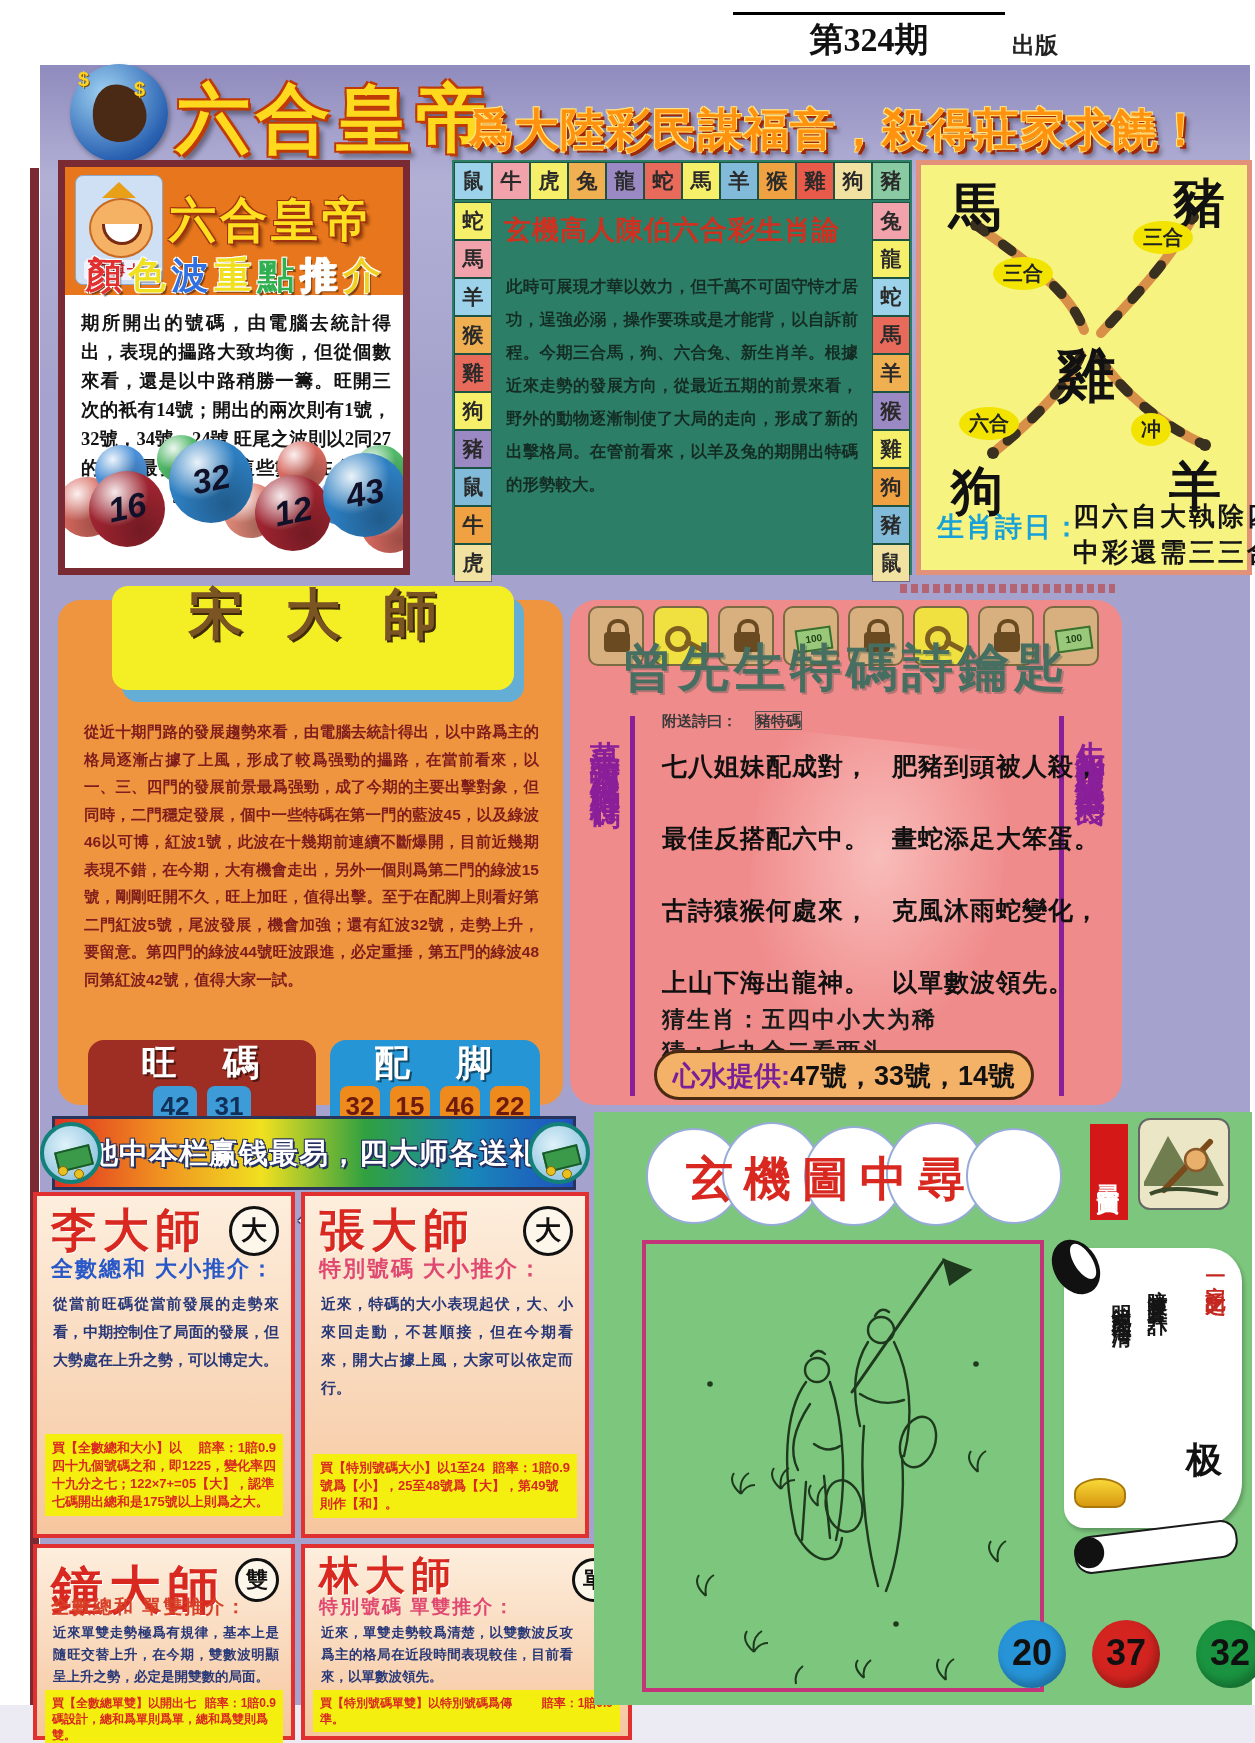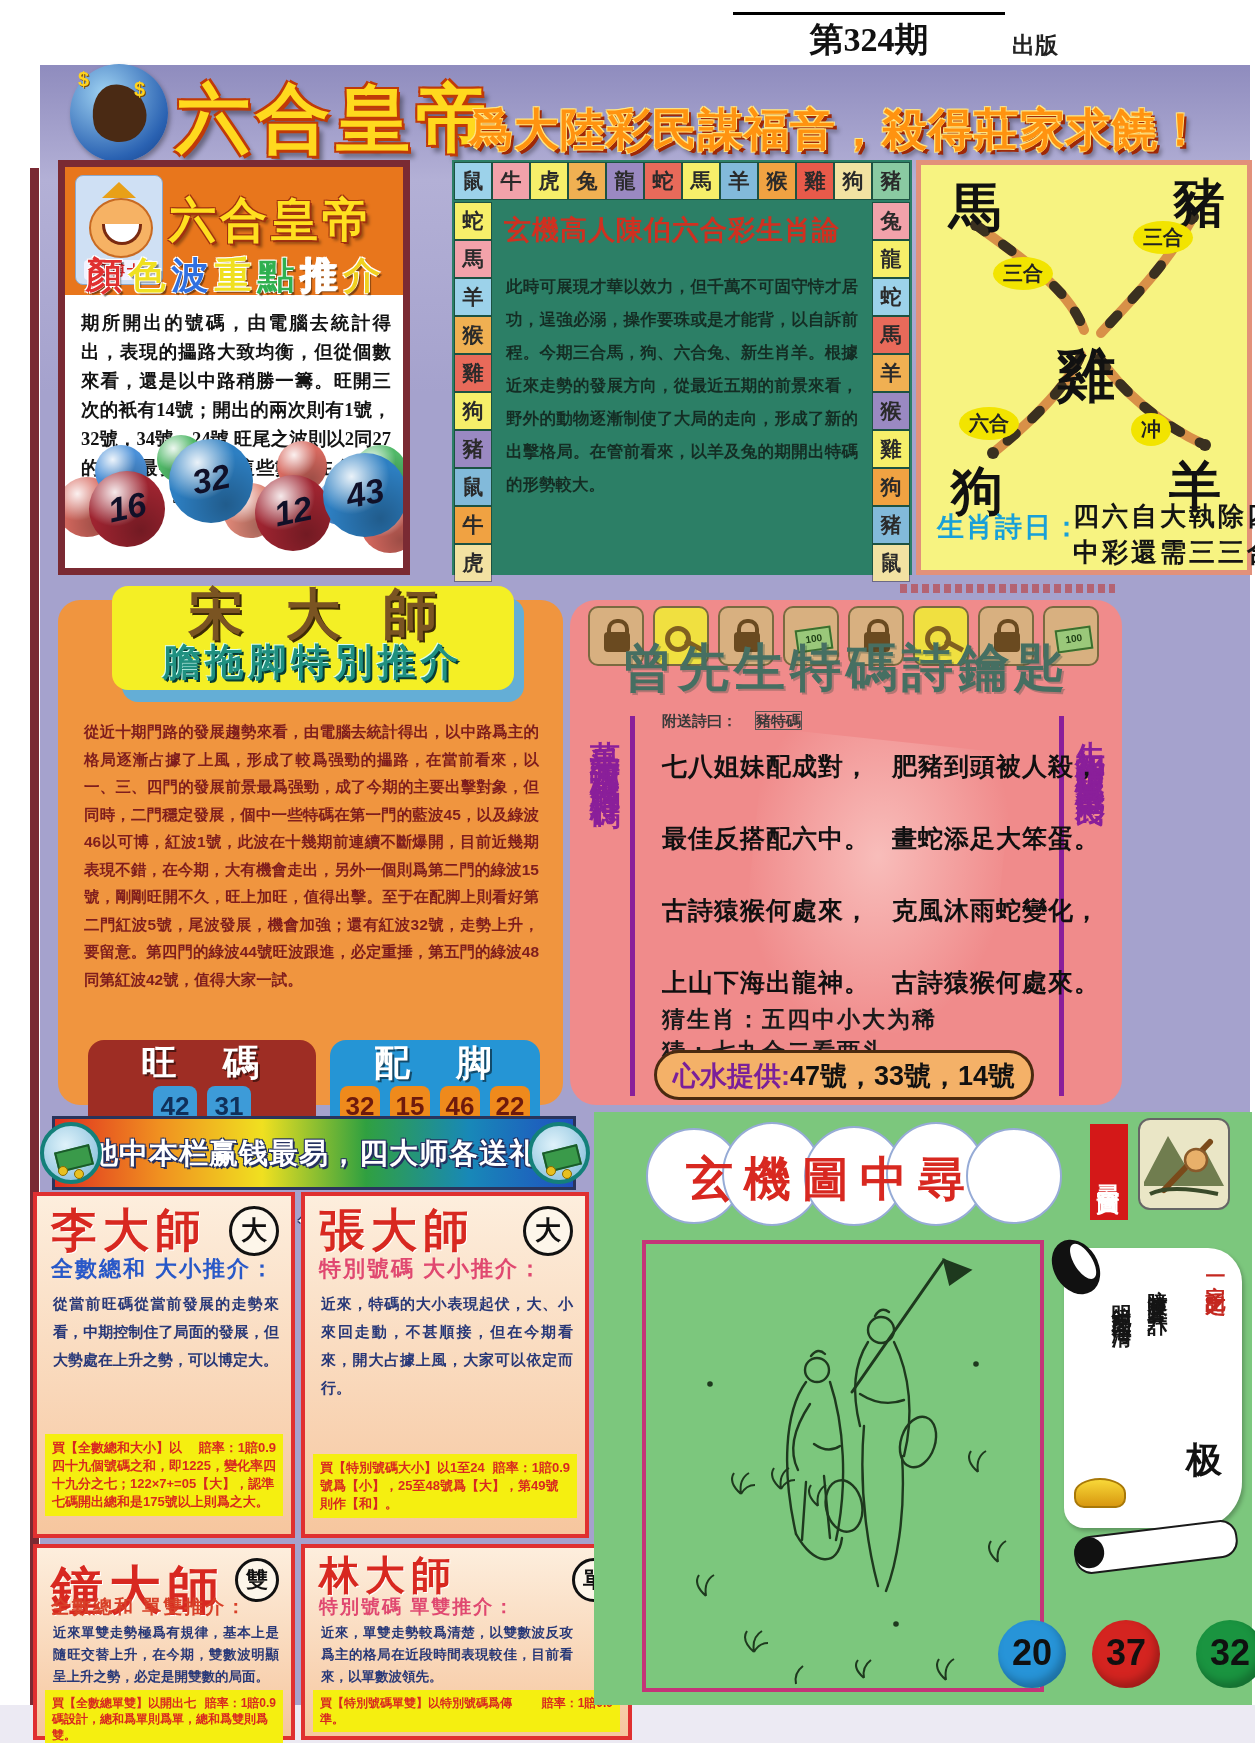--- a/index.html
+++ b/index.html
@@ -288,21 +288,20 @@
       <div class="chiprow">
         <div class="chip orange">32</div>
         <div class="chip orange">15</div>
         <div class="chip orange">46</div>
         <div class="chip orange">22</div>
       </div>
     </div>
   </div>
   <div class="abs" id="pD-head">
     <div id="pD-name">宋大師</div>
-    <div id="pD-sub">膽拖脚特別推介</div>
   </div>
 
   <div class="abs" id="illegible"></div>
 
   <div class="abs" id="pE">
     <div id="pE-tiles">
         <div class="ptile tan">
           <div class="i-lock"></div>
         </div>
         <div class="ptile yel">
@@ -334,21 +333,21 @@
     <div id="pE-gift">
       <span>附送詩曰：</span><span class="tagbox">豬特碼</span>
     </div>
     <div class="poem" style="left:92px;top:150px;">七八姐妹配成對，</div>
     <div class="poem" style="left:92px;top:222px;">最佳反搭配六中。</div>
     <div class="poem" style="left:92px;top:294px;">古詩猿猴何處來，</div>
     <div class="poem" style="left:92px;top:366px;">上山下海出龍神。</div>
     <div class="poem" style="left:322px;top:150px;">肥豬到頭被人殺，</div>
     <div class="poem" style="left:322px;top:222px;">畫蛇添足大笨蛋。</div>
     <div class="poem" style="left:322px;top:294px;">克風沐雨蛇變化，</div>
-    <div class="poem" style="left:322px;top:366px;">古詩猿猴何處來。</div>
+    <div class="poem" style="left:322px;top:366px;">以單數波領先。</div>
     <div class="guess" style="top:404px;">猜生肖：五四中小大为稀</div>
     <div class="guess" style="top:436px;">猜：七九合二看两头</div>
     <div id="pE-tip">
       <span class="lab">心水提供:</span><span class="val">47號，33號，14號</span>
     </div>
   </div>
 
   <div class="abs" id="banner">彩池中本栏赢钱最易，四大师各送礼一份</div>
   <div class="money-badge abs" style="left:40px;top:1122px;">
     <div class="note"></div>

